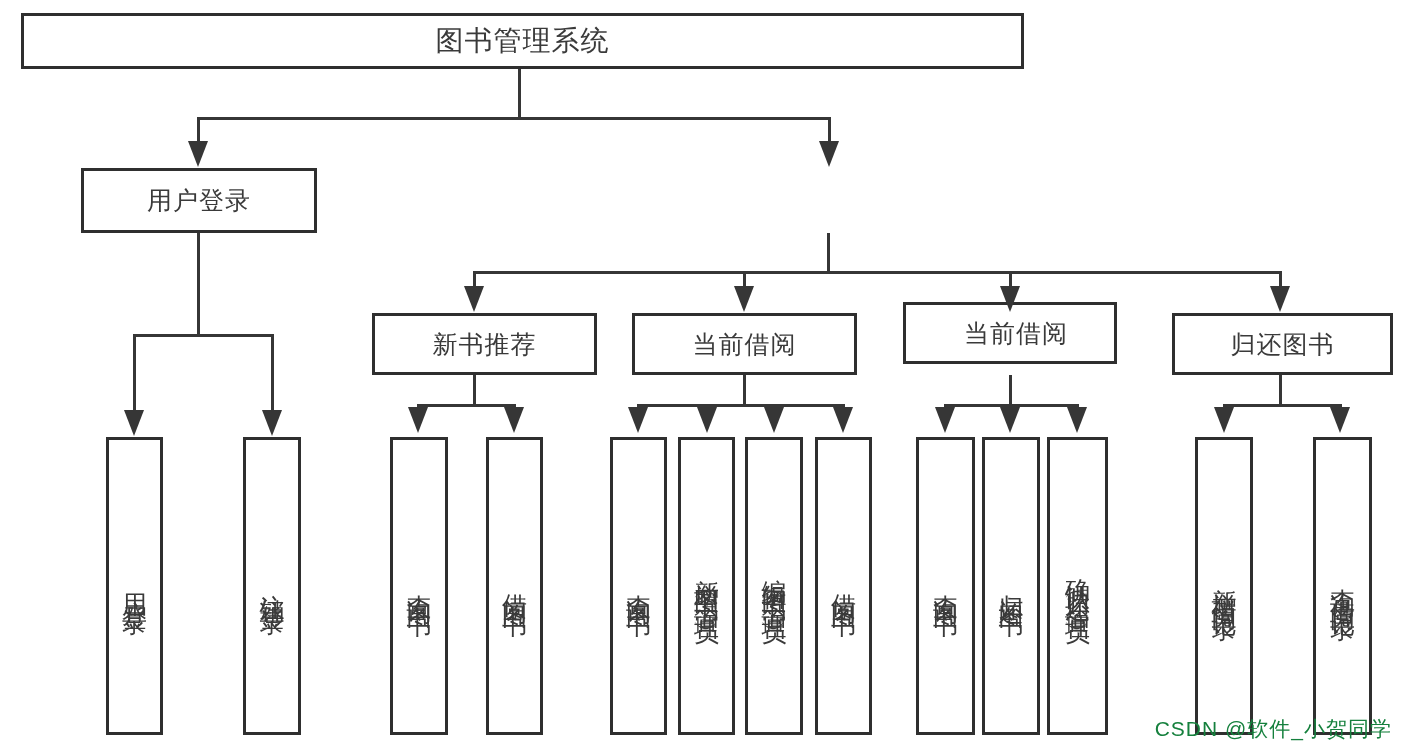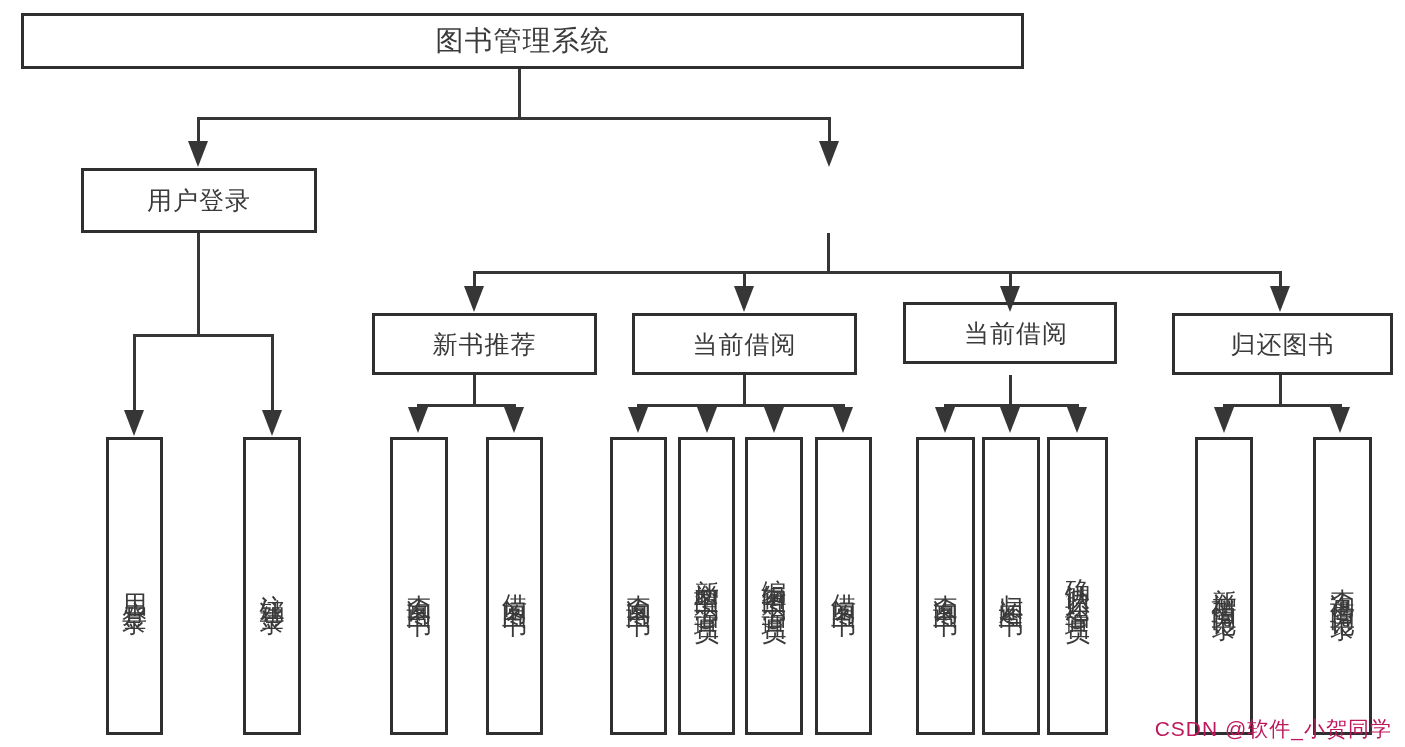--- a/index.html
+++ b/index.html
@@ -21,21 +21,21 @@
   }
   .vline{position:absolute;width:3px;background:#363636;}
   .hline{position:absolute;height:3px;background:#363636;}
   .arr{
     position:absolute;width:0;height:0;
     border-left:10px solid transparent;border-right:10px solid transparent;
     border-top:26px solid #363636;
   }
   .watermark{
     position:absolute;top:715px;right:13px;z-index:5;
-    color:#be185d;font-size:21px;letter-spacing:1px;
+    color:#15803d;font-size:21px;letter-spacing:1px;
   }
 </style>
 </head>
 <body>
 
 <div class="canvas">
 
   <div class="node root" style="left:21px;top:13px;width:1003px;height:56px;">图书管理系统</div>
 
   <div class="node" style="left:81px;top:168px;width:236px;height:65px;">用户登录</div>

